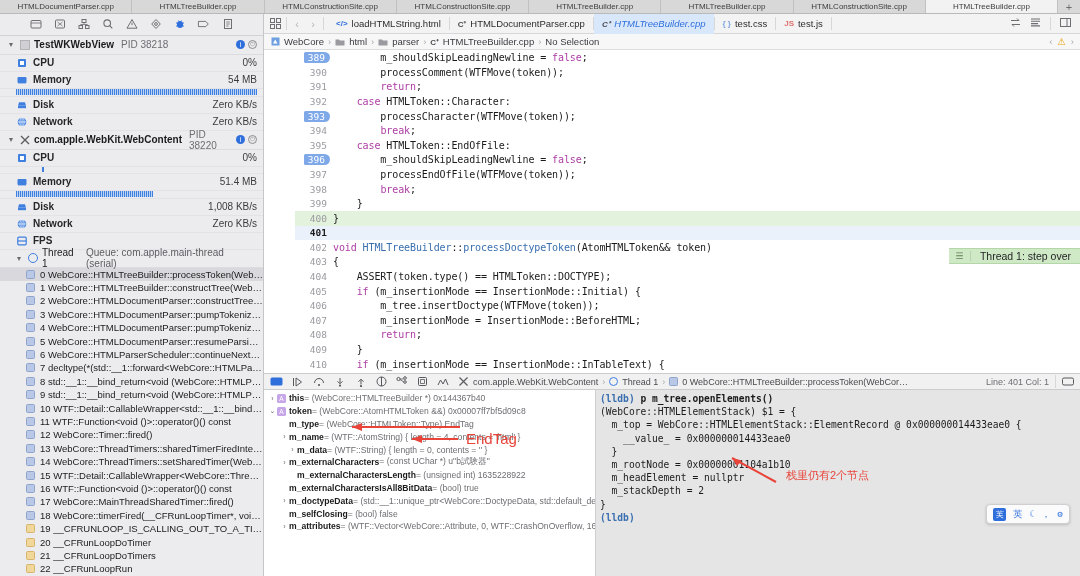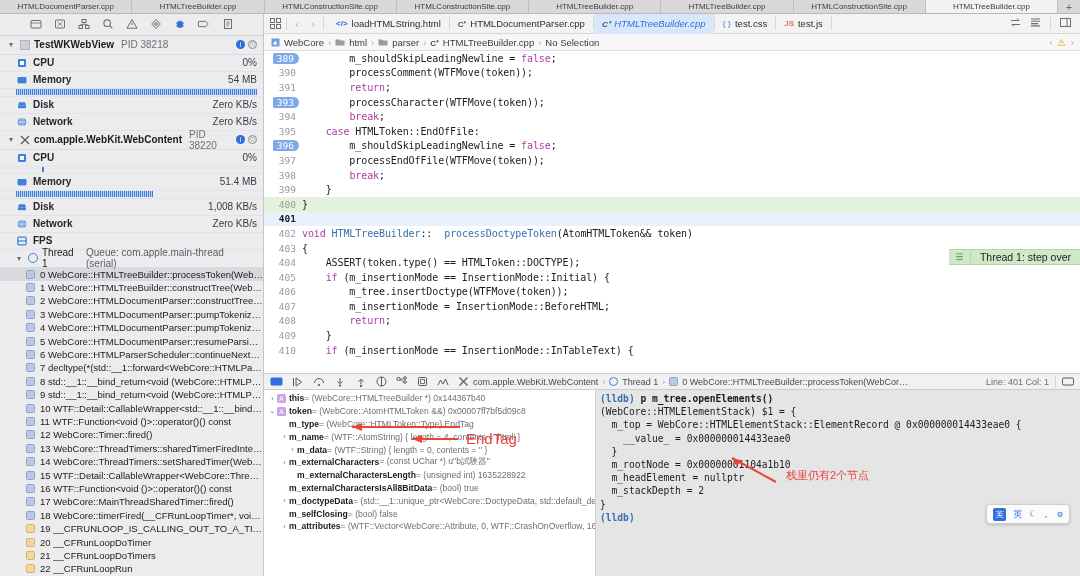--- a/index.html
+++ b/index.html
@@ -97,34 +97,34 @@
   .jb-right { margin-left: auto; display: flex; align-items: center; gap: 9px; padding-right: 5px; color:#6e6e73; }
 
   .breadcrumb { height: 17px; display: flex; align-items: center; gap: 4px; padding: 0 6px;
                 background: #f7f7f8; border-bottom: 1px solid #dcdcdf; font-size: 9.5px; color: #3b3b40; }
   .chev { color: #a8a8ac; }
   .bc-ic { width: 10px; height: 10px; display:flex;align-items:center;justify-content:center; }
   .bc-right { margin-left: auto; display:flex; align-items:center; gap:5px; color:#a8a8ac; }
 
   
   .codewrap { flex: 1 1 auto; position: relative; overflow: hidden; background: #fff;
-              font-family: "DejaVu Sans Mono", monospace; }
+              font-family: "DejaVu Sans Mono", monospace; padding-left: 31px; }
   .cline { display: flex; height: 14.6px; align-items: center; position: relative; }
   .cline.exec { background: #e3f2dd; }
   .cline.cursor { background: #eaf1fb; }
   .gutter { width: 38px; flex: 0 0 38px; text-align: right; padding-right: 6px;
             font-size: 9.5px; color: #9a9aa0; font-family: "DejaVu Sans Mono", monospace; }
   .gutter.bp { color: #ffffff; }
   .gutter.bp .pill { display:inline-block; background:#7fa8e8; color:#fff; border-radius: 2px 7px 7px 2px;
                      padding: 0 5px 0 4px; margin-right:-3px; }
   .gutter.cur { color: #1b1b1d; font-weight: bold; }
   .code { font-size: 10px; white-space: pre; color: #1b1b1d; letter-spacing: -0.1px; }
   .kw   { color: #ad3da4; }
   .typ  { color: #3a6fb0; }
-  .fn   { color: #3a6fb0; margin-left: 12px; }
+  .fn   { color: #3a6fb0; }
   .plain{ color: #1b1b1d; }
 
   .stepover { position: absolute; right: 0; top: 198px; height: 16px; display: flex; align-items: center;
               background: #cfe8c6; border-top: 1px solid #b4d6a8; border-bottom: 1px solid #b4d6a8; }
   .so-grip { width: 22px; display:flex;align-items:center;justify-content:center; color:#5e7f52; font-size:9px;
              border-right: 1px solid #b4d6a8; }
   .so-txt { padding: 0 9px; font-family: "Liberation Sans", sans-serif; font-size: 10.5px; color:#1f1f22; }
 
   
   .debugbar { height: 17px; flex: 0 0 17px; display: flex; align-items: center; gap: 9px;
@@ -577,20 +577,24 @@
           </div>
             <div class="cline">
             <span class="gutter">390</span>
             <span class="code"><span class="plain">        processComment(WTFMove(token));</span></span>
           </div>
             <div class="cline">
             <span class="gutter">391</span>
             <span class="code"><span class="plain">        </span><span class="kw">return</span><span class="plain">;</span></span>
           </div>
             <div class="cline">
+            <span class="gutter">392</span>
+            <span class="code"><span class="plain">    </span><span class="kw">case</span><span class="plain"> HTMLToken::Character:</span></span>
+          </div>
+            <div class="cline">
             <span class="gutter bp"><span class="pill">393</span></span>
             <span class="code"><span class="plain">        processCharacter(WTFMove(token));</span></span>
           </div>
             <div class="cline">
             <span class="gutter">394</span>
             <span class="code"><span class="plain">        </span><span class="kw">break</span><span class="plain">;</span></span>
           </div>
             <div class="cline">
             <span class="gutter">395</span>
             <span class="code"><span class="plain">    </span><span class="kw">case</span><span class="plain"> HTMLToken::EndOfFile:</span></span>

